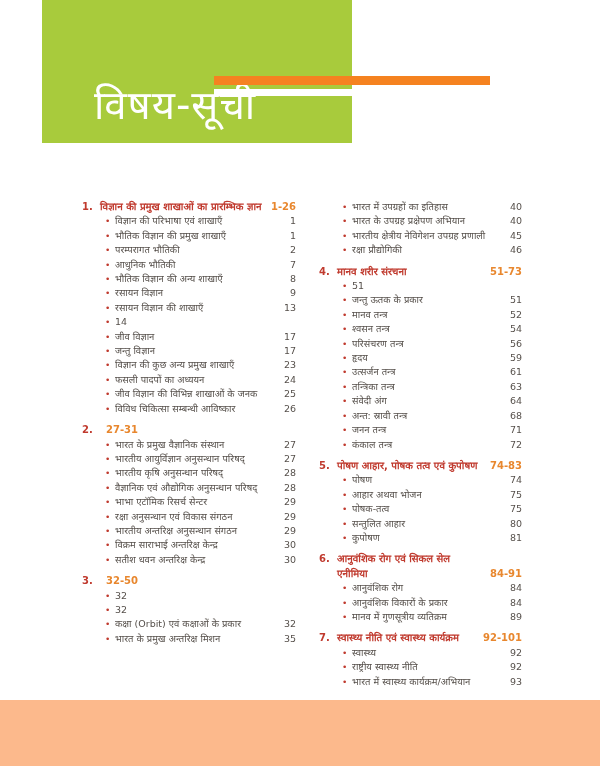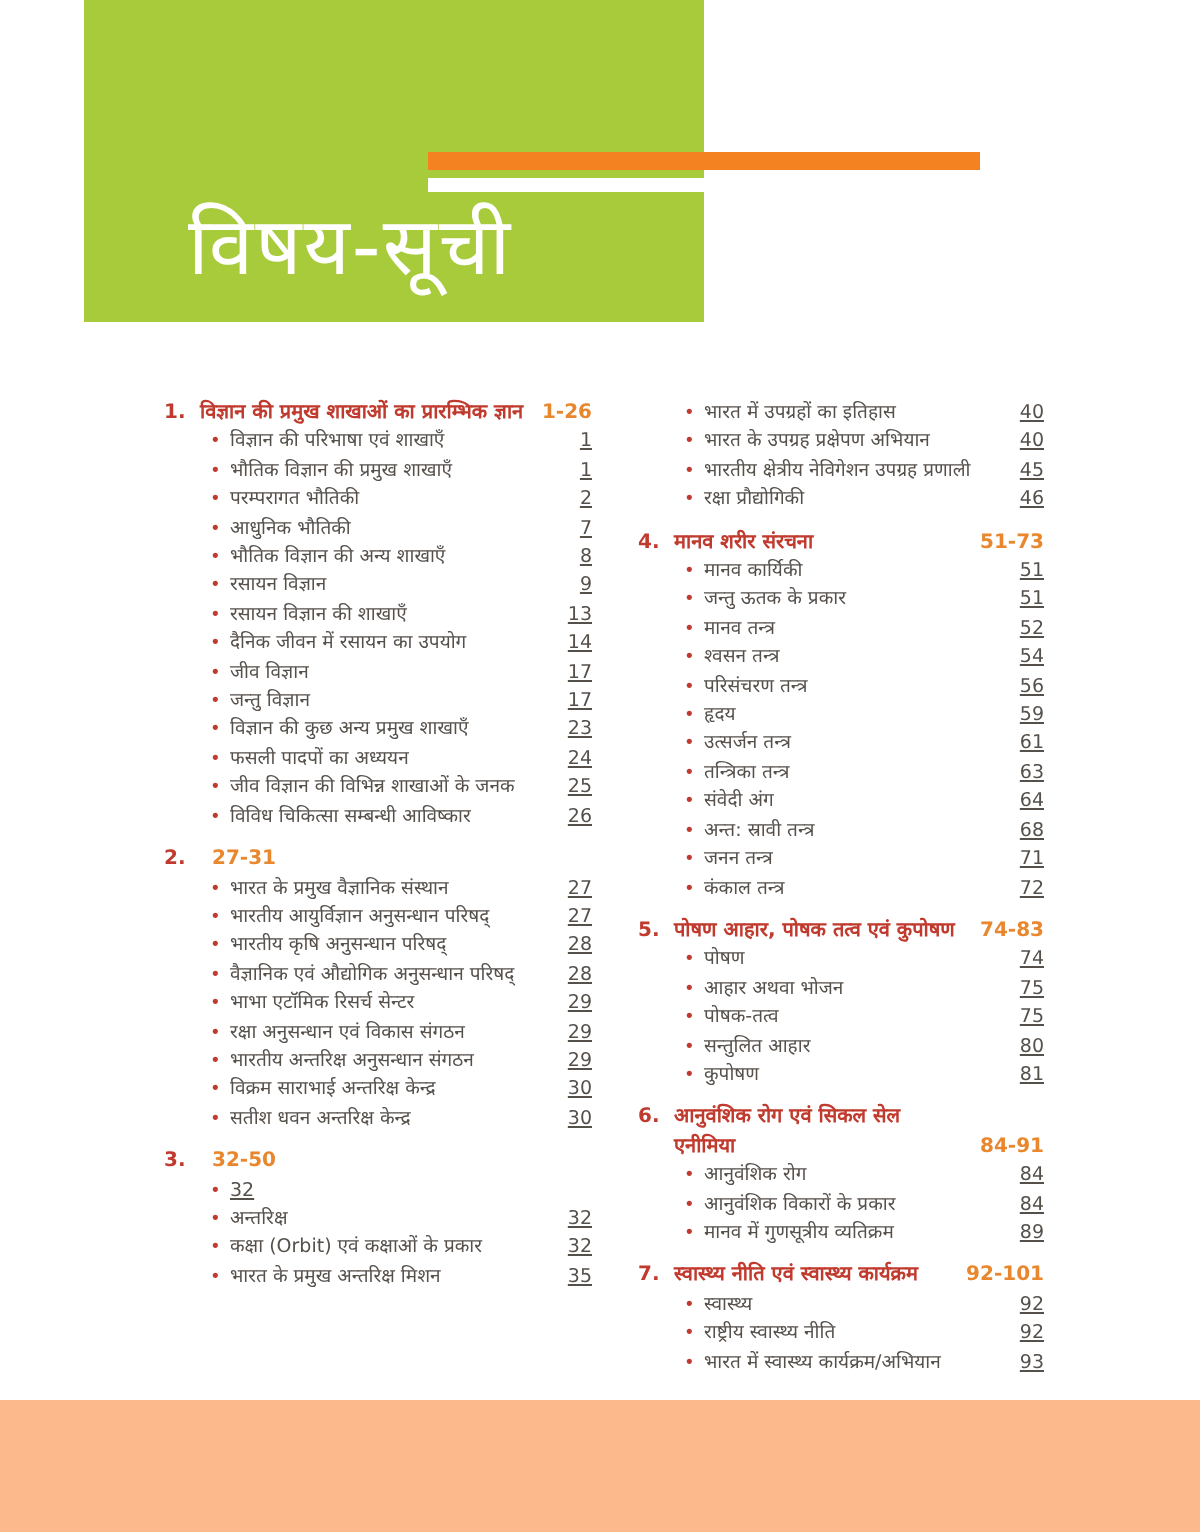--- a/index.html
+++ b/index.html
@@ -3,21 +3,21 @@
 <meta charset="utf-8">
 <style>
   * { margin:0; padding:0; box-sizing:border-box; }
   html,body { background:#ffffff; }
   .page {
     position:relative; width:600px; height:766px; background:#ffffff;
     font-family:"DejaVu Sans", sans-serif; overflow:hidden;
   }
   
   .green-block {
-    position:absolute; left:42px; top:0; width:310px; height:161px;
+    position:absolute; left:42px; top:0; width:310px; height:143px;
     background:#A8CB3C;
     text-align:right;
   }
   .page-title {
     position:absolute; left:52px; bottom:12px;
     color:#ffffff; font-size:40px; letter-spacing:1px;
   }
   .orange-bar {
     position:absolute; left:214px; top:76px; width:276px; height:9px;
     background:#F58220; z-index:3;
@@ -39,21 +39,21 @@
     color:#C03A2E; font-weight:bold; font-size:10px; line-height:14.4px;
   }
   .sec-num { color:#C03A2E; }
   .sec-pages { color:#E8872E; align-self:end; padding-left:6px; }
   .item {
     display:flex; align-items:baseline; padding-left:23px;
     font-size:9.5px; line-height:14.4px; color:#56504B;
   }
   .bullet { width:10px; color:#C03A2E; font-size:9px; }
   .item-label { flex:1; padding-right:4px; }
-  .item-page { text-align:left; white-space:nowrap;text-decoration:underline; }
+  .item-page { text-align:left; white-space:nowrap; }
   
   .footer-bar {
     position:absolute; left:0; top:700px; width:600px; height:66px;
     background:#FCB98C;
   }
 </style>
 </head>
 <body>
 
 <div class="page">
@@ -104,21 +104,20 @@
             <span class="item-label">रसायन विज्ञान</span>
             <span class="item-page">9</span>
           </div>
           <div class="item">
             <span class="bullet">•</span>
             <span class="item-label">रसायन विज्ञान की शाखाएँ</span>
             <span class="item-page">13</span>
           </div>
           <div class="item">
             <span class="bullet">•</span>
-            <span class="item-label">दैनिक जीवन में रसायन का उपयोग</span>
             <span class="item-page">14</span>
           </div>
           <div class="item">
             <span class="bullet">•</span>
             <span class="item-label">जीव विज्ञान</span>
             <span class="item-page">17</span>
           </div>
           <div class="item">
             <span class="bullet">•</span>
             <span class="item-label">जन्तु विज्ञान</span>
@@ -200,21 +199,20 @@
           <div class="sec-head">
             <span class="sec-num">3.</span>
             <span class="sec-pages">32-50</span>
           </div>
           <div class="item">
             <span class="bullet">•</span>
             <span class="item-page">32</span>
           </div>
           <div class="item">
             <span class="bullet">•</span>
-            <span class="item-label">अन्तरिक्ष</span>
             <span class="item-page">32</span>
           </div>
           <div class="item">
             <span class="bullet">•</span>
             <span class="item-label">कक्षा (Orbit) एवं कक्षाओं के प्रकार</span>
             <span class="item-page">32</span>
           </div>
           <div class="item">
             <span class="bullet">•</span>
             <span class="item-label">भारत के प्रमुख अन्तरिक्ष मिशन</span>
@@ -248,21 +246,20 @@
         <div class="sec">
           <div class="sec-head">
             <span class="sec-num">4.</span>
             <div>
               <div>मानव शरीर संरचना</div>
             </div>
             <span class="sec-pages">51-73</span>
           </div>
           <div class="item">
             <span class="bullet">•</span>
-            <span class="item-label">मानव कार्यिकी</span>
             <span class="item-page">51</span>
           </div>
           <div class="item">
             <span class="bullet">•</span>
             <span class="item-label">जन्तु ऊतक के प्रकार</span>
             <span class="item-page">51</span>
           </div>
           <div class="item">
             <span class="bullet">•</span>
             <span class="item-label">मानव तन्त्र</span>

